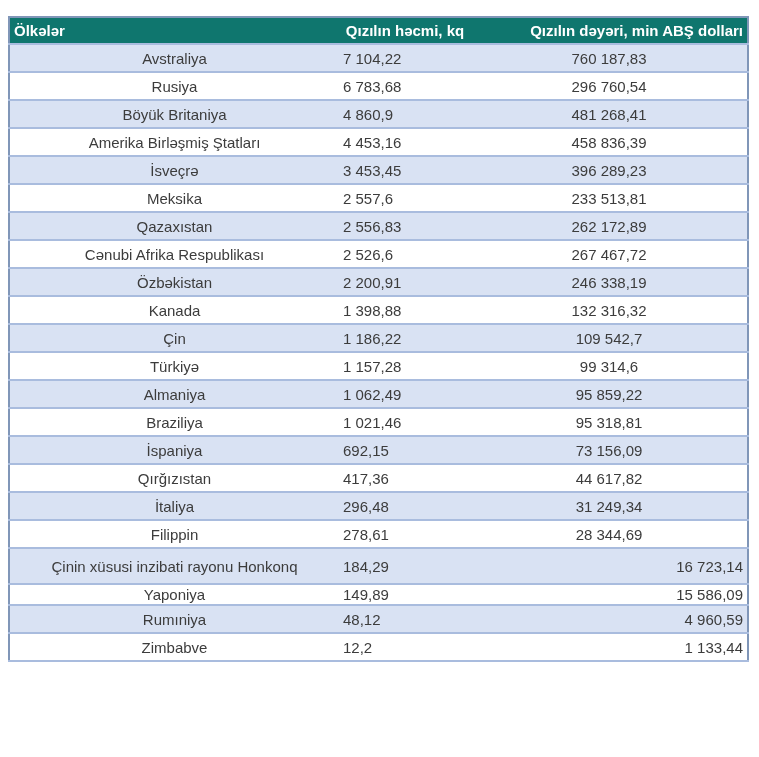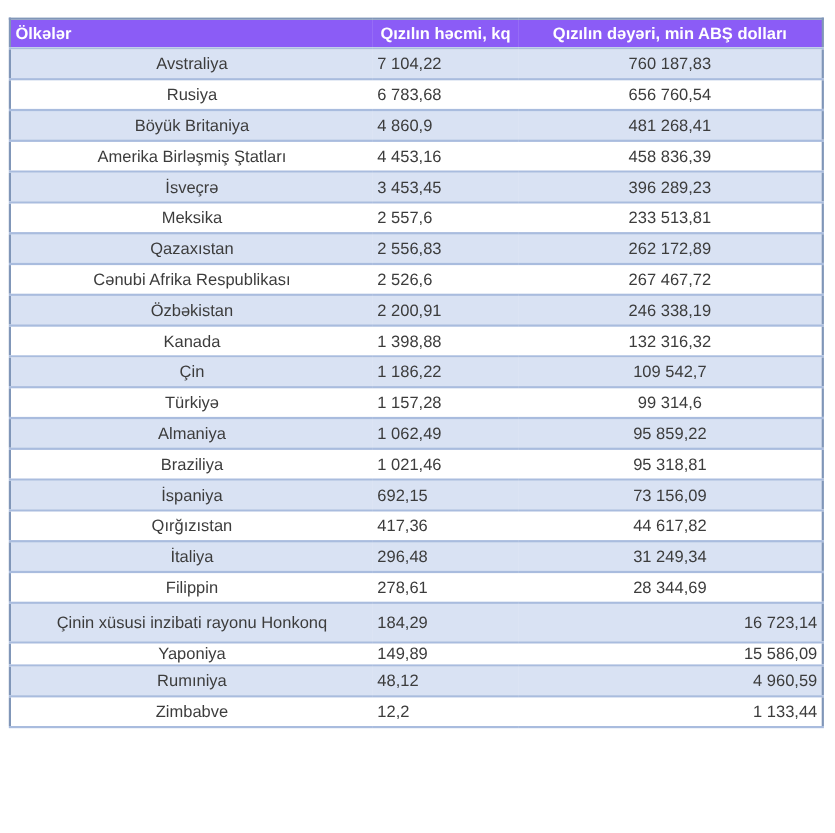--- a/index.html
+++ b/index.html
@@ -27,27 +27,27 @@
   table.gold th, table.gold td {
     border-bottom: 2px solid #a9bcde;
     padding: 0 4px;
     overflow: hidden;
     white-space: nowrap;
     vertical-align: middle;
   }
   
   table.gold thead tr { height: 27px; }
   table.gold th {
-    background: #8b5cf6;
+    background: #0f766e;
     color: #ffffff;
     font-weight: bold;
   }
   th.country-h { text-align: left; padding-left: 4px; }
   th.vol-h    { text-align: center; }
-  th.val-h    { padding-right: 1px; }
+  th.val-h    { text-align: right; padding-right: 1px; }
   
   table.gold tbody tr { height: 28px; background: #ffffff; }
   table.gold tbody tr:nth-child(odd) { background: #d9e2f3; }
   table.gold tbody tr.tall { height: 36px; }
   table.gold tbody tr.med  { height: 21px; }
   td.country { text-align: center; padding-left: 4px; }
   td.vol { text-align: left; padding-left: 38px; }
   td.val { text-align: center; padding-left: 81px; }
   tr.val-left td.val { text-align: right; padding-left: 29px; }
 </style>
@@ -70,21 +70,21 @@
     </thead>
     <tbody>
       <tr>
         <td class="country">Avstraliya</td>
         <td class="vol">7 104,22</td>
         <td class="val">760 187,83</td>
       </tr>
       <tr>
         <td class="country">Rusiya</td>
         <td class="vol">6 783,68</td>
-        <td class="val">656 760,54</td>
+        <td class="val">296 760,54</td>
       </tr>
       <tr>
         <td class="country">Böyük Britaniya</td>
         <td class="vol">4 860,9</td>
         <td class="val">481 268,41</td>
       </tr>
       <tr>
         <td class="country">Amerika Birləşmiş Ştatları</td>
         <td class="vol">4 453,16</td>
         <td class="val">458 836,39</td>

